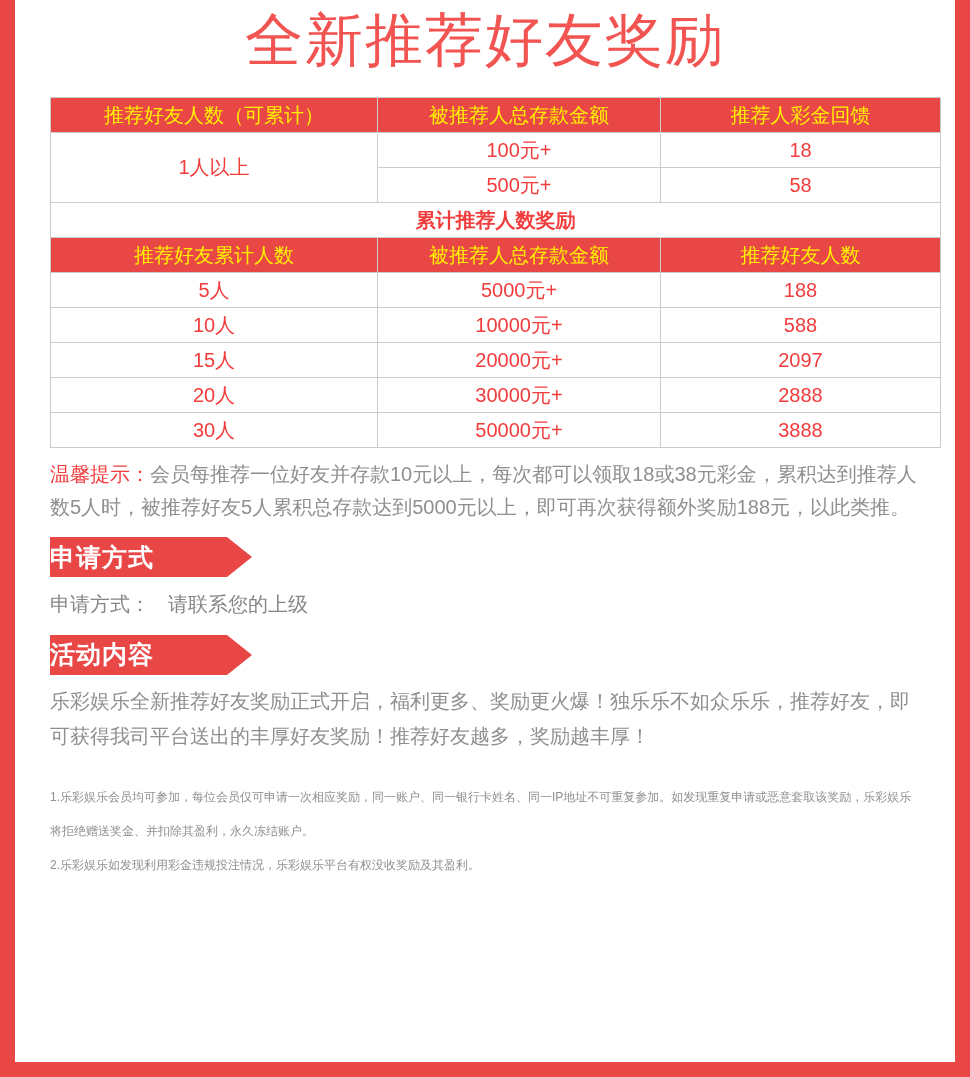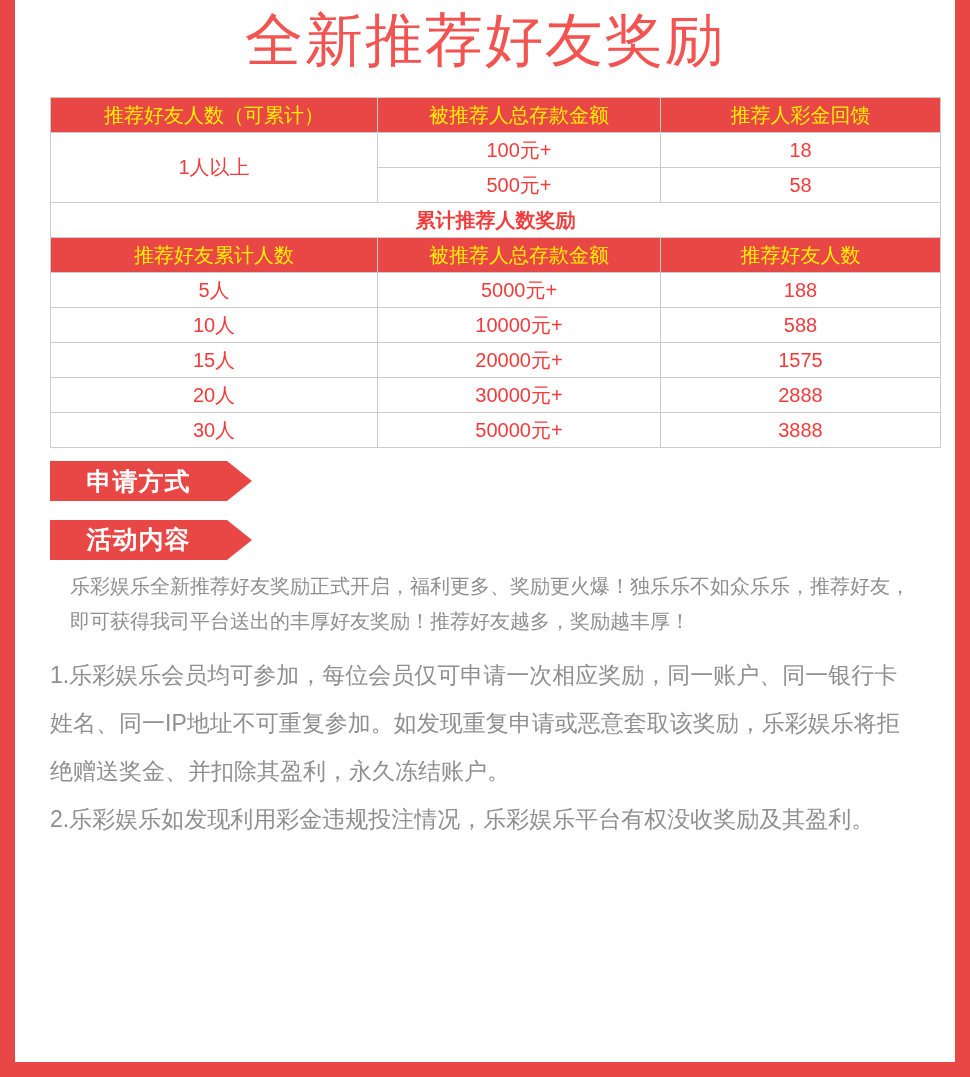--- a/index.html
+++ b/index.html
@@ -81,21 +81,20 @@
 
   .ribbon {
     position: relative;
     width: 177px;
     height: 40px;
     background: var(--red);
     color: #ffffff;
     font-size: 25px;
     font-weight: 700;
     line-height: 40px;
-    text-align: center;
     letter-spacing: 1px;
   }
   .ribbon::after {
     content: "";
     position: absolute;
     left: 177px; top: 0;
     width: 0; height: 0;
     border-top: 20px solid transparent;
     border-bottom: 20px solid transparent;
     border-left: 25px solid var(--red);
@@ -110,26 +109,25 @@
     line-height: 24px;
     color: #868686;
   }
   p.apply-line .apply-value { margin-left: 18px; }
 
   p.para {
     margin-top: 9px;
     font-size: 20px;
     line-height: 35px;
     color: var(--gray);
-    margin-left: 20px;
   }
   .rules {
-    margin-top: 12px;
-    font-size: 23px;
-    line-height: 48px;
+    margin-top: 26px;
+    font-size: 12px;
+    line-height: 34px;
     color: var(--gray);
   }
 </style>
 </head>
 <body>
 
 <div class="edge-left"></div>
 <div class="edge-right"></div>
 <div class="edge-bottom"></div>
 
@@ -167,39 +165,41 @@
       <td>188</td>
     </tr>
     <tr>
       <td>10人</td>
       <td>10000元+</td>
       <td>588</td>
     </tr>
     <tr>
       <td>15人</td>
       <td>20000元+</td>
-      <td>1575</td>
+      <td>2097</td>
     </tr>
     <tr>
       <td>20人</td>
       <td>30000元+</td>
       <td>2888</td>
     </tr>
     <tr>
       <td>30人</td>
       <td>50000元+</td>
       <td>3888</td>
     </tr>
   </tbody>
     </table>
 
+  <p class="notice"><span class="notice-label">温馨提示：</span><span>会员每推荐一位好友并存款10元以上，每次都可以领取18或38元彩金，累积达到推荐人数5人时，被推荐好友5人累积总存款达到5000元以上，即可再次获得额外奖励188元，以此类推。</span></p>
 
   <div class="ribbon ribbon-apply">
     <span>申请方式</span>
   </div>
+  <p class="apply-line"><span>申请方式：</span><span class="apply-value">请联系您的上级</span></p>
 
   <div class="ribbon ribbon-content">
     <span>活动内容</span>
   </div>
   <p class="para">乐彩娱乐全新推荐好友奖励正式开启，福利更多、奖励更火爆！独乐乐不如众乐乐，推荐好友，即可获得我司平台送出的丰厚好友奖励！推荐好友越多，奖励越丰厚！</p>
 
   <div class="rules">
     <p>1.乐彩娱乐会员均可参加，每位会员仅可申请一次相应奖励，同一账户、同一银行卡姓名、同一IP地址不可重复参加。如发现重复申请或恶意套取该奖励，乐彩娱乐将拒绝赠送奖金、并扣除其盈利，永久冻结账户。</p>
     <p>2.乐彩娱乐如发现利用彩金违规投注情况，乐彩娱乐平台有权没收奖励及其盈利。</p>
   </div>

